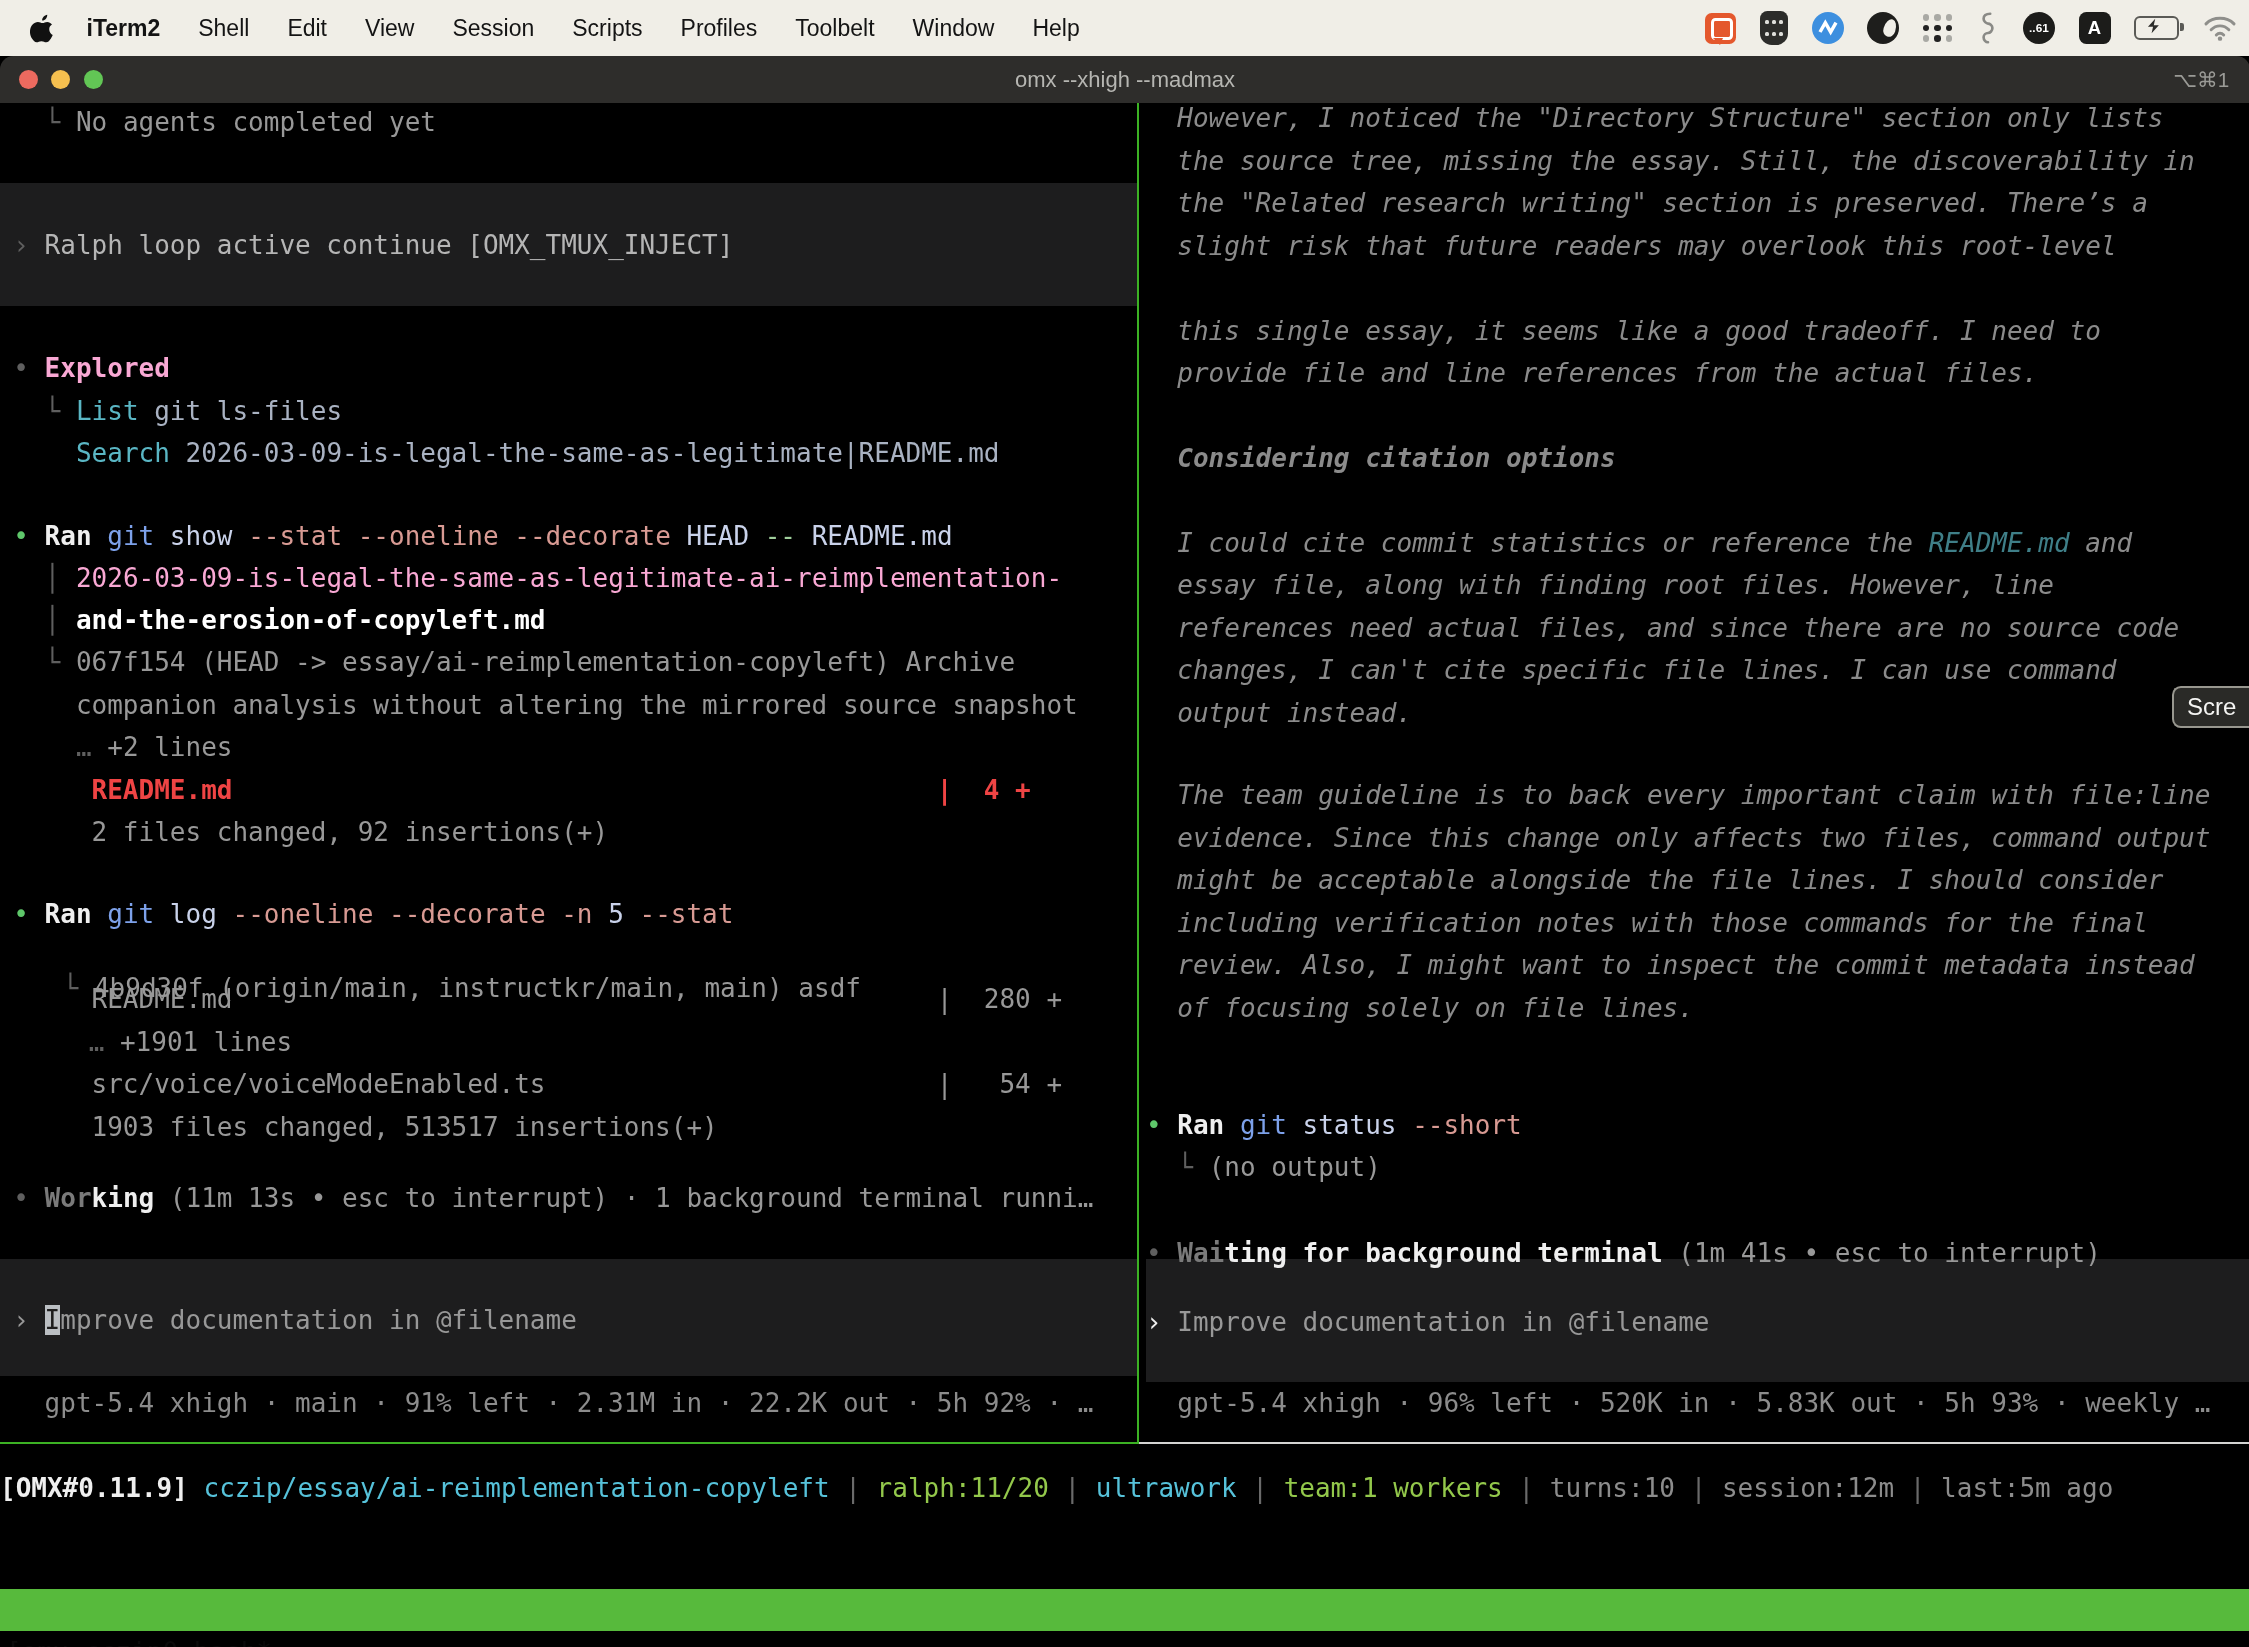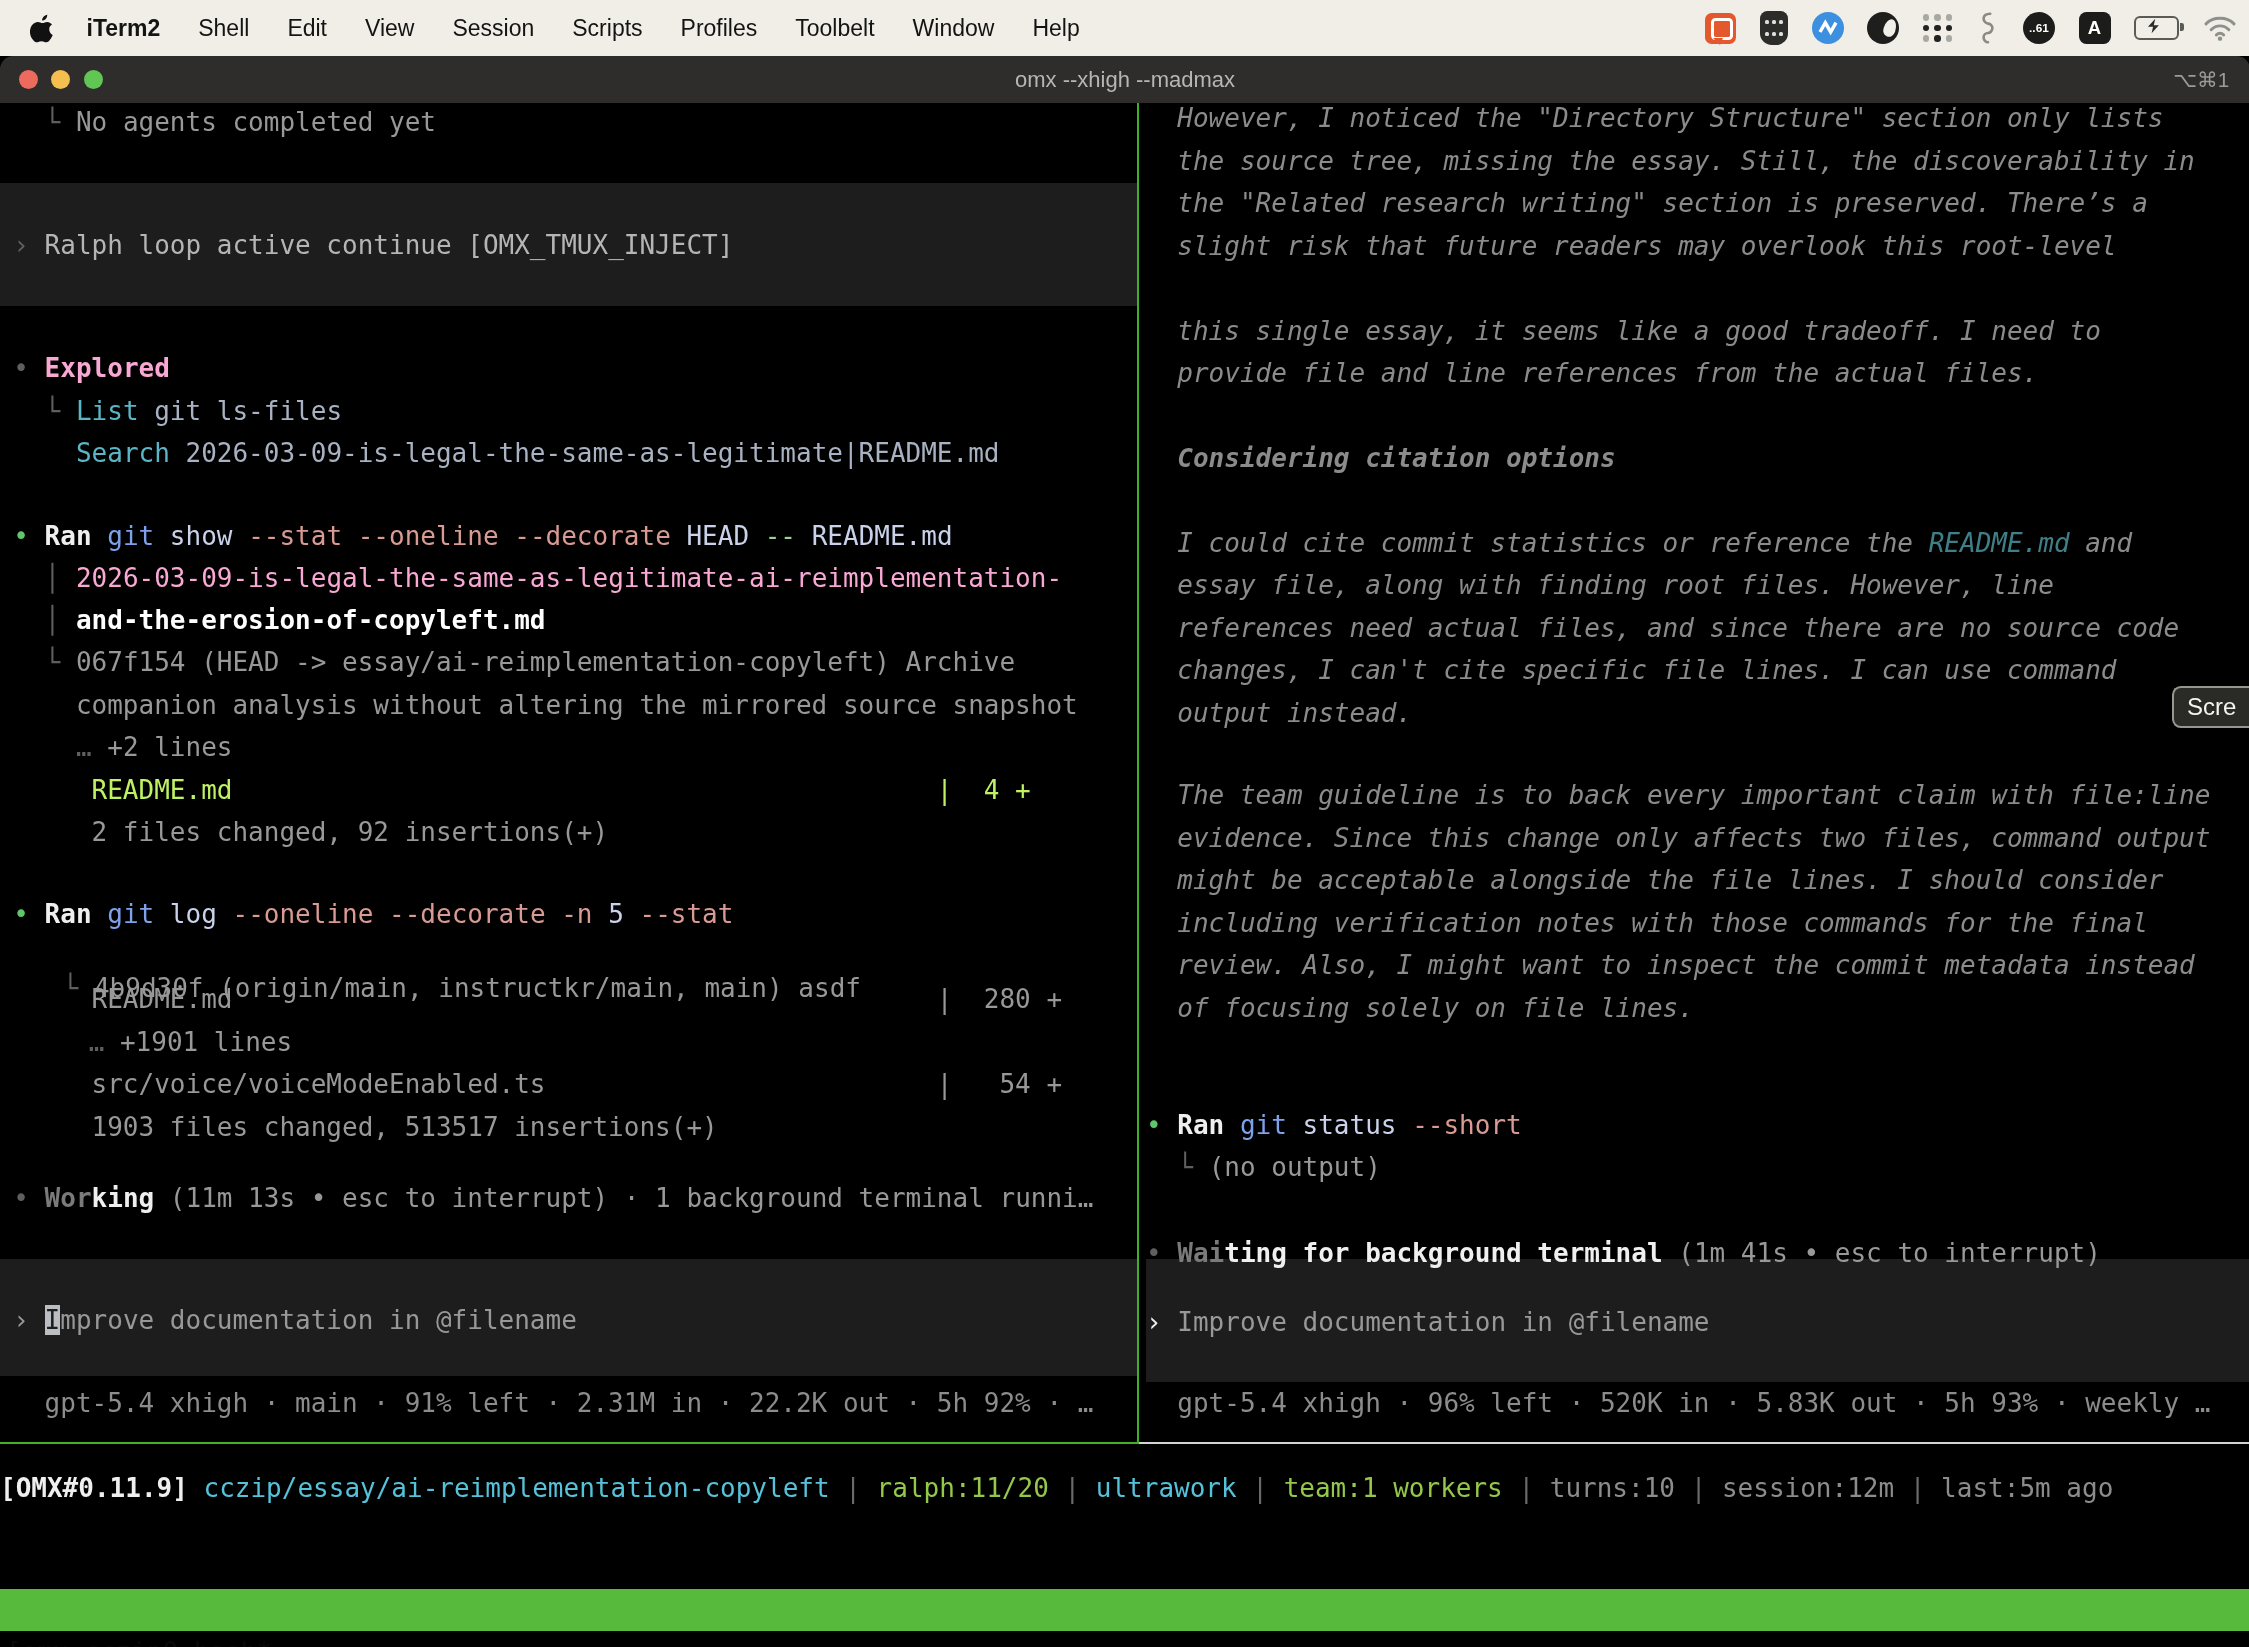--- a/index.html
+++ b/index.html
@@ -168,21 +168,21 @@
       <div class="trow" style="top: 224px;"><span style="color: rgb(95, 95, 95);">› </span><span style="color: rgb(181, 181, 181);">Ralph loop active continue [OMX_TMUX_INJECT]</span></div>
       <div class="trow" style="top: 347px;"><span style="color: rgb(95, 95, 95);">• </span><span class="b" style="color: #f9a8d4;">Explored</span></div>
       <div class="trow" style="top: 390px;"><span style="color: rgb(95, 95, 95);">  └ </span><span style="color: rgb(90, 182, 196);">List</span><span style="color: rgb(169, 178, 194);"> git ls-files</span></div>
       <div class="trow" style="top: 432px;"><span style="color: rgb(152, 152, 152);">    </span><span style="color: rgb(90, 182, 196);">Search</span><span style="color: rgb(169, 178, 194);"> 2026-03-09-is-legal-the-same-as-legitimate|README.md</span></div>
       <div class="trow" style="top: 515px;"><span style="color: rgb(94, 199, 106);">• </span><span class="b" style="color: rgb(239, 239, 239);">Ran </span><span style="color: rgb(125, 161, 234);">git </span><span style="color: rgb(201, 210, 234);">show </span><span style="color: rgb(216, 154, 147);">--stat --oneline --decorate </span><span style="color: rgb(201, 210, 234);">HEAD </span><span style="color: rgb(159, 206, 155);">-- </span><span style="color: rgb(201, 210, 234);">README.md</span></div>
       <div class="trow" style="top: 557px;"><span style="color: rgb(95, 95, 95);">  │ </span><span style="color: #f9a8d4;">2026-03-09-is-legal-the-same-as-legitimate-ai-reimplementation-</span></div>
       <div class="trow" style="top: 599px;"><span style="color: rgb(95, 95, 95);">  │ </span><span style="color: #ffffff; font-weight: bold;">and-the-erosion-of-copyleft.md</span></div>
       <div class="trow" style="top: 641px;"><span style="color: rgb(95, 95, 95);">  └ </span><span style="color: rgb(152, 152, 152);">067f154 (HEAD -&gt; essay/ai-reimplementation-copyleft) Archive</span></div>
       <div class="trow" style="top: 684px;"><span style="color: rgb(152, 152, 152);">    companion analysis without altering the mirrored source snapshot</span></div>
       <div class="trow" style="top: 726px;"><span style="color: rgb(152, 152, 152);">    </span><span style="color: rgb(95, 95, 95);">… </span><span style="color: rgb(152, 152, 152);">+2 lines</span></div>
-      <div class="trow" style="top: 769px;"><span style="color: #bef264;">     README.md                                             |  4 +</span></div>
+      <div class="trow" style="top: 769px;"><span style="color: #ef4444; font-weight: bold;">     README.md                                             |  4 +</span></div>
       <div class="trow" style="top: 811px;"><span style="color: rgb(152, 152, 152);">     2 files changed, 92 insertions(+)</span></div>
       <div class="trow" style="top: 893px;"><span style="color: rgb(94, 199, 106);">• </span><span class="b" style="color: rgb(239, 239, 239);">Ran </span><span style="color: rgb(125, 161, 234);">git </span><span style="color: rgb(201, 210, 234);">log </span><span style="color: rgb(216, 154, 147);">--oneline --decorate </span><span style="color: rgb(216, 154, 147);">-n </span><span style="color: rgb(201, 210, 234);">5 </span><span style="color: rgb(216, 154, 147);">--stat</span></div>
       <div class="trow" style="top: 967px; margin-left: 18px;"><span style="color: rgb(95, 95, 95);">  └ </span><span style="color: rgb(152, 152, 152);">4b9d30f (origin/main, instructkr/main, main) asdf</span></div>
       <div class="trow" style="top: 978px;"><span style="color: rgb(152, 152, 152);">     README.md                                             |  280 +</span></div>
       <div class="trow" style="top: 1021px; padding-left: 26px;"><span style="color: rgb(152, 152, 152);">    </span><span style="color: rgb(95, 95, 95);">… </span><span style="color: rgb(152, 152, 152);">+1901 lines</span></div>
       <div class="trow" style="top: 1063px;"><span style="color: rgb(152, 152, 152);">     src/voice/voiceModeEnabled.ts                         |   54 +</span></div>
       <div class="trow" style="top: 1106px;"><span style="color: rgb(152, 152, 152);">     1903 files changed, 513517 insertions(+)</span></div>
       <div class="trow" style="top: 1177px;"><span style="color: rgb(95, 95, 95);">• </span><span class="b" style="color: rgb(122, 122, 122);">Wor</span><span class="b" style="color: rgb(239, 239, 239);">king</span><span style="color: rgb(152, 152, 152);"> (11m 13s • esc to interrupt) · 1 background terminal runni…</span></div>
       <div class="trow" style="top: 1299px;"><span style="color: rgb(152, 152, 152);">› </span><span class="cursor">I</span><span style="color: rgb(152, 152, 152);">mprove documentation in @filename</span></div>
       <div class="trow" style="top: 1382px;"><span style="color: rgb(140, 140, 140);">  gpt-5.4 xhigh · main · 91% left · 2.31M in · 22.2K out · 5h 92% · …</span></div>

